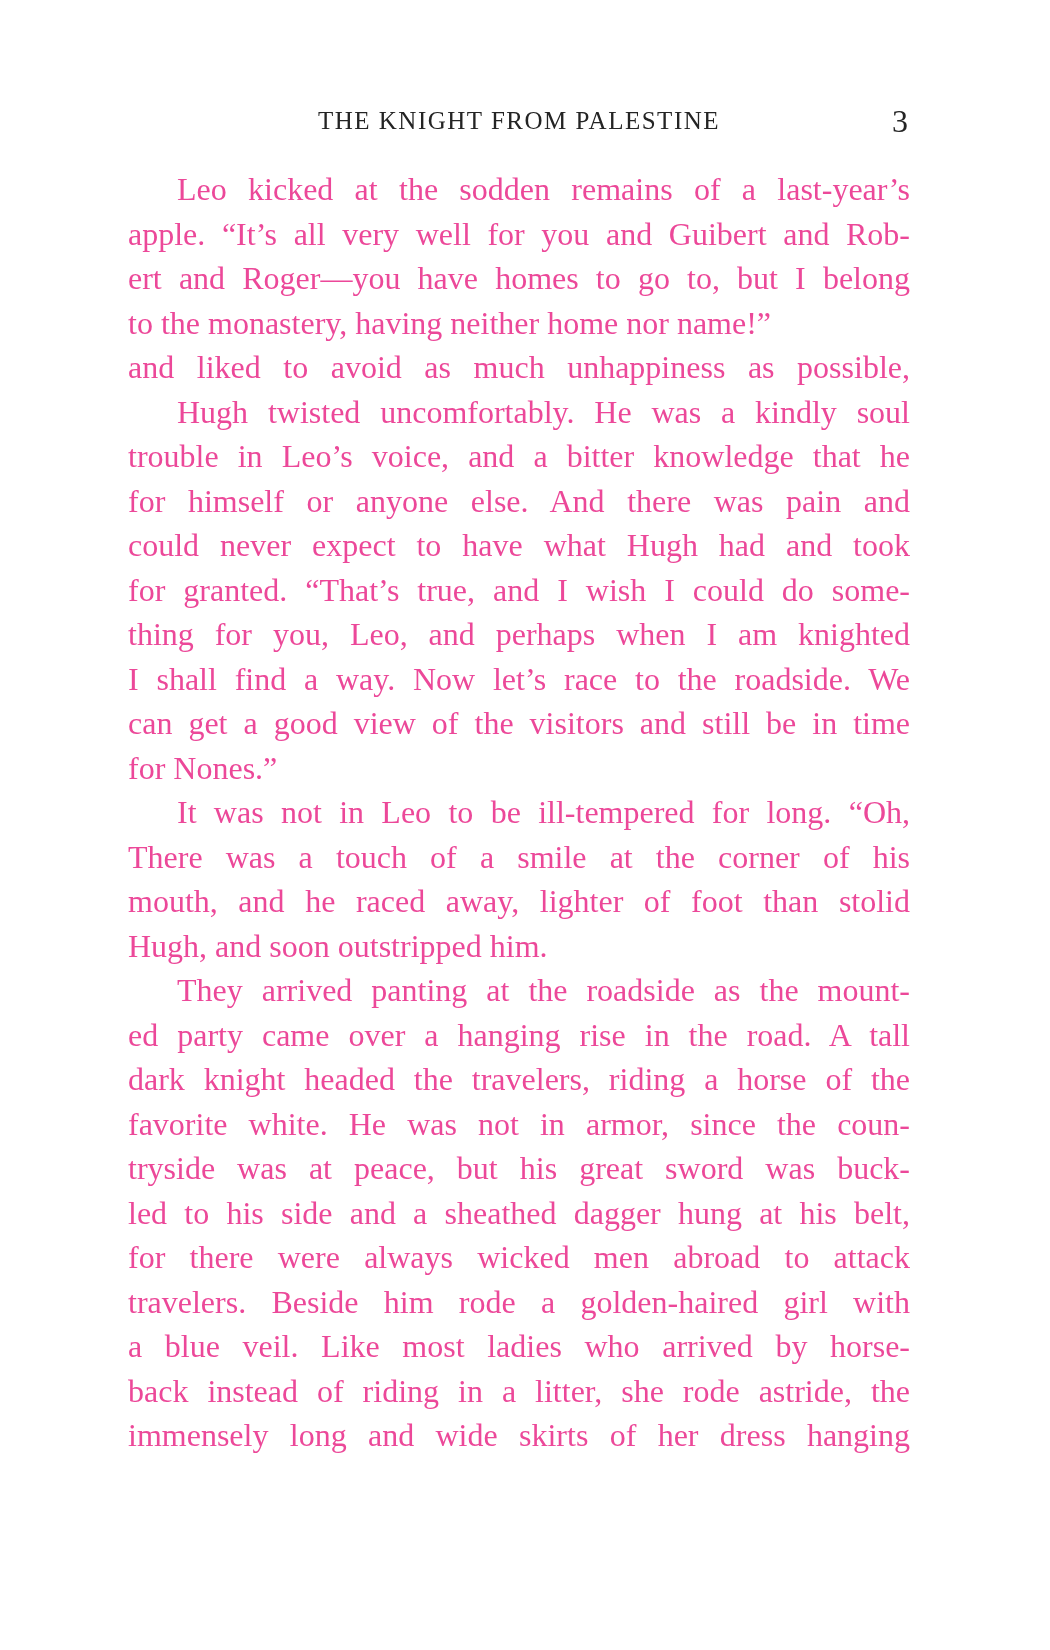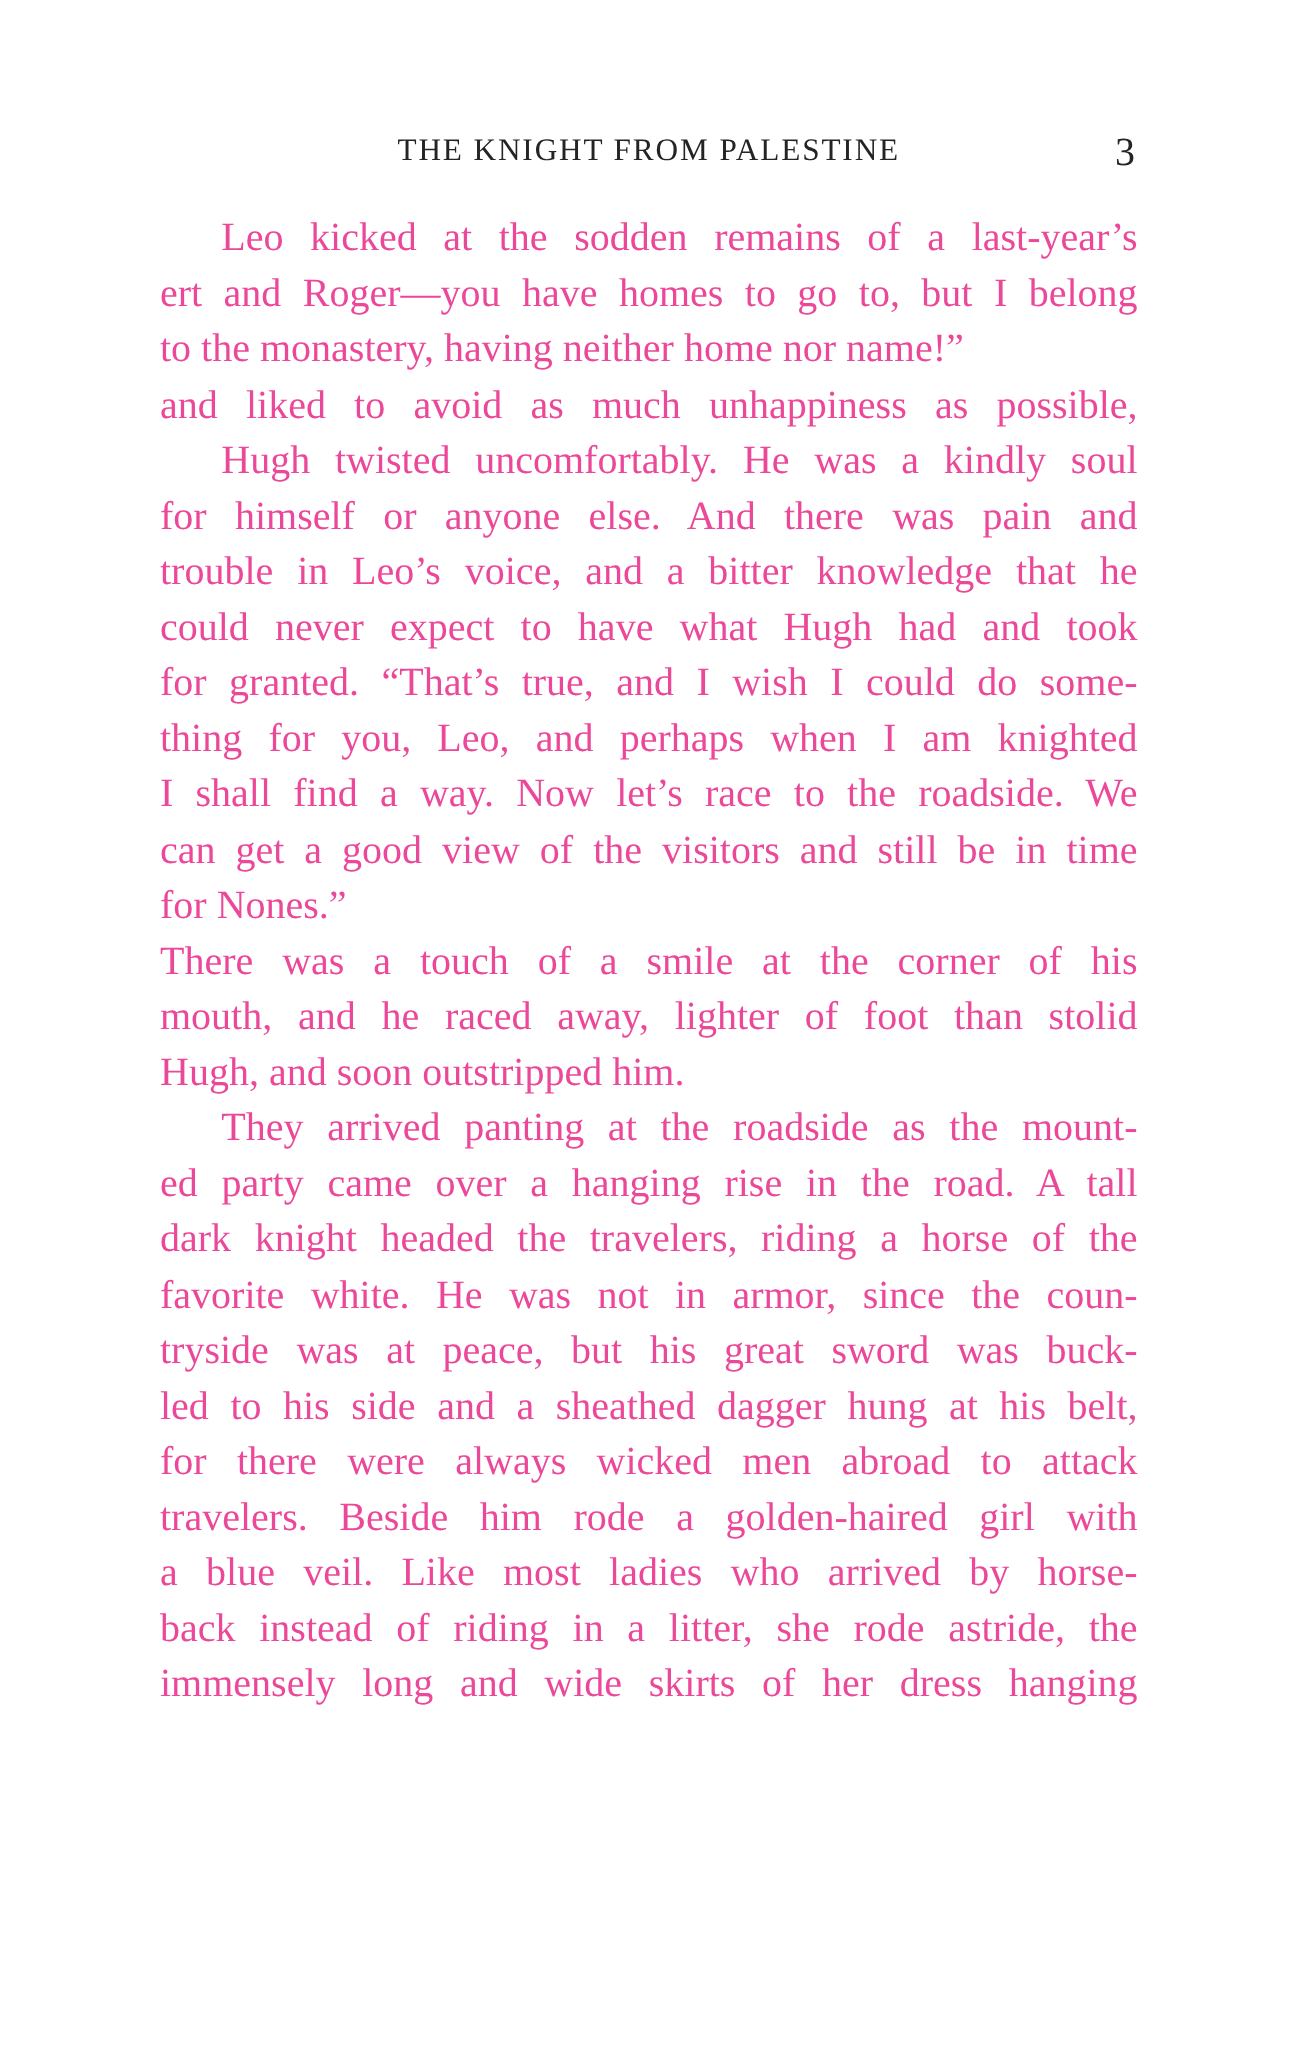--- a/index.html
+++ b/index.html
@@ -65,36 +65,38 @@
 <body>
 
 <div class="page">
   <div class="running-head">
     <span class="running-title">THE KNIGHT FROM PALESTINE</span>
     <span class="folio">3</span>
   </div>
   <div class="body-text" id="text-body">
       <div class="para">
         <div class="line indent">Leo kicked at the sodden remains of a last-year’s</div>
+        <div class="line">apple. “It’s all very well for you and Guibert and Rob-</div>
         <div class="line">ert and Roger—you have homes to go to, but I belong</div>
         <div class="line lastline">to the monastery, having neither home nor name!”</div>
       </div>
       <div class="para">
         <div class="line">and liked to avoid as much unhappiness as possible,</div>
         <div class="line indent">Hugh twisted uncomfortably. He was a kindly soul</div>
+        <div class="line">trouble in Leo’s voice, and a bitter knowledge that he</div>
         <div class="line">for himself or anyone else. And there was pain and</div>
-        <div class="line">trouble in Leo’s voice, and a bitter knowledge that he</div>
         <div class="line">could never expect to have what Hugh had and took</div>
         <div class="line">for granted. “That’s true, and I wish I could do some-</div>
         <div class="line">thing for you, Leo, and perhaps when I am knighted</div>
         <div class="line">I shall find a way. Now let’s race to the roadside. We</div>
         <div class="line">can get a good view of the visitors and still be in time</div>
         <div class="line lastline">for Nones.”</div>
       </div>
       <div class="para">
+        <div class="line indent">It was not in Leo to be ill-tempered for long. “Oh,</div>
         <div class="line">There was a touch of a smile at the corner of his</div>
         <div class="line">mouth, and he raced away, lighter of foot than stolid</div>
         <div class="line lastline">Hugh, and soon outstripped him.</div>
       </div>
       <div class="para">
         <div class="line indent">They arrived panting at the roadside as the mount-</div>
         <div class="line">ed party came over a hanging rise in the road. A tall</div>
         <div class="line">dark knight headed the travelers, riding a horse of the</div>
         <div class="line">favorite white. He was not in armor, since the coun-</div>
         <div class="line">tryside was at peace, but his great sword was buck-</div>

